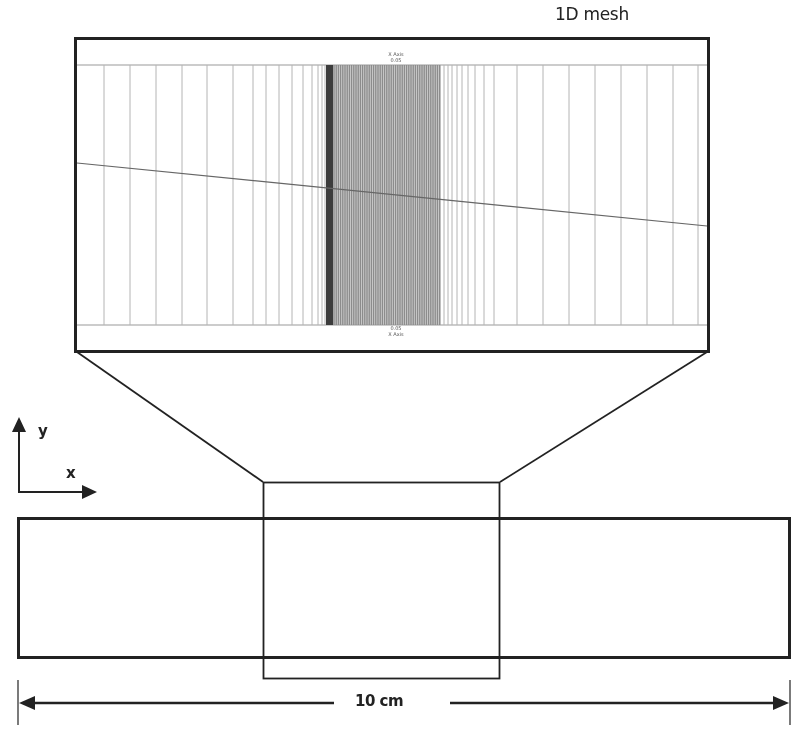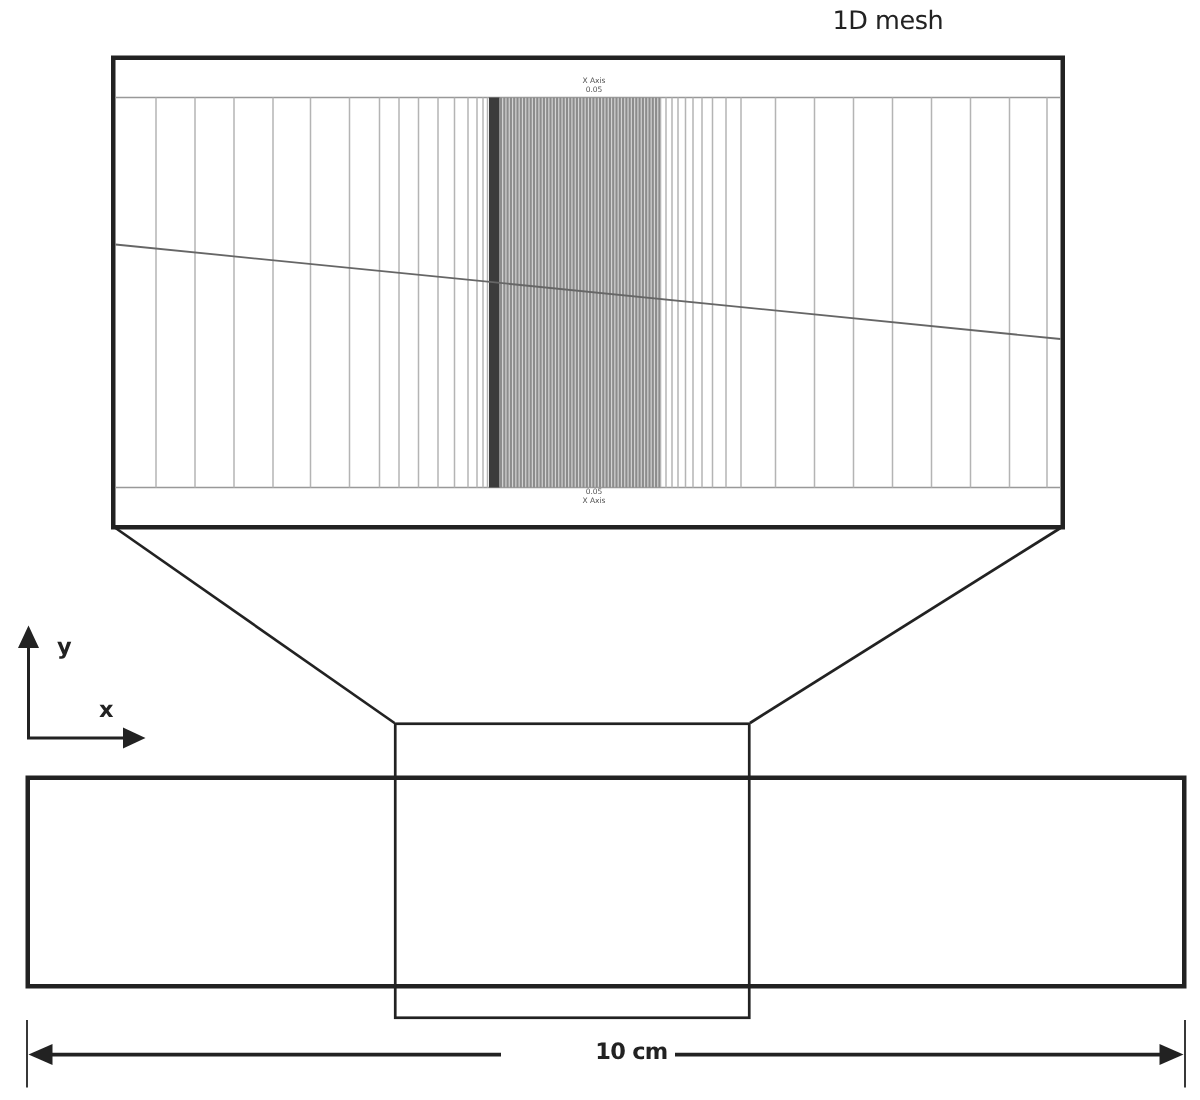--- a/index.html
+++ b/index.html
@@ -1,21 +1,21 @@
 <!DOCTYPE html>
 <html><head>
   <meta charset="utf-8">
   <style>
     html, body { margin: 0; padding: 0; background: #ffffff; }
     body { width: 800px; height: 733px; position: relative; overflow: hidden;
            font-family: "DejaVu Sans", sans-serif; }
     .title { position: absolute; left: 523px; top: 4px; font-size: 17px; color: #222;
              font-family: "DejaVu Sans", sans-serif; letter-spacing: -0.3px; margin-left: 32px; }
     svg { position: absolute; left: 0; top: 0; }
-    .dim-label { position: absolute; left: 355px; top: 692px; width: 90px; text-align: right;
+    .dim-label { position: absolute; left: 355px; top: 692px; width: 90px; text-align: left;
                  font-size: 15px; font-weight: bold; color: #222;
                  font-family: "DejaVu Sans", sans-serif; letter-spacing: -0.5px; }
     .axis-label { position: absolute; font-size: 15px; font-weight: bold; color: #222;
                   font-family: "DejaVu Sans", sans-serif; }
     .tiny { position: absolute; font-size: 5px; color: #555; text-align: center; width: 40px;
             font-family: "DejaVu Sans", sans-serif; line-height: 5px; }
   </style>
 </head>
 <body>
 

